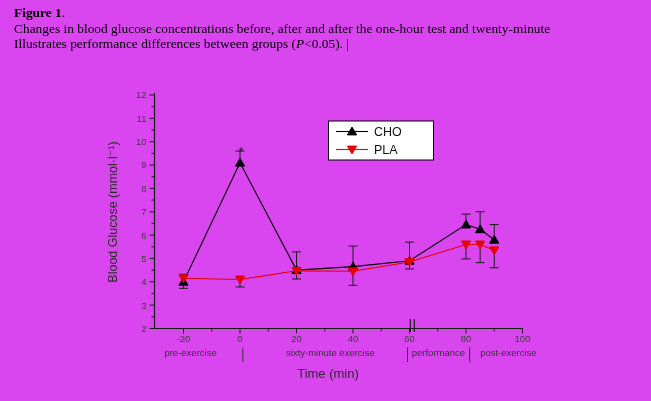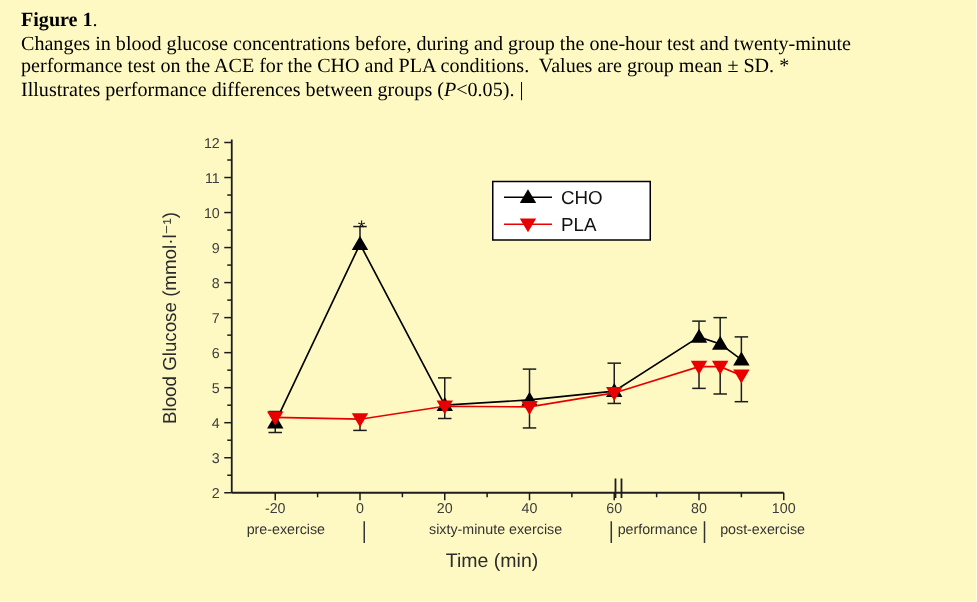--- a/index.html
+++ b/index.html
@@ -1,33 +1,32 @@
 <!DOCTYPE html>
 <html><head>
 <meta charset="utf-8">
 <style>
   html,body{margin:0;padding:0;background:#ffffff;}
-  .page{position:relative;width:651px;height:401px;background:#fef9c3;overflow:hidden;
+  .page{position:relative;width:651px;height:401px;background:#d946ef;overflow:hidden;
         font-family:"Liberation Serif","DejaVu Serif",serif;}
   .caption{position:absolute;left:14px;top:5px;font-size:13.4px;line-height:15.6px;color:#000;}
   .caption .line{white-space:pre;}
   .caption .b{font-weight:bold;}
   .caption .i{font-style:italic;}
   .caption .cursor{font-weight:normal;}
   svg.chart{position:absolute;left:0;top:0;}
   svg text{font-family:"Liberation Sans","DejaVu Sans",sans-serif;}
 </style>
 </head>
 <body>
 
 <div class="page">
   <div class="caption">
       <div class="line"><span class="b">Figure 1</span><span>.</span></div>
-      <div class="line"><span>Changes in blood glucose concentrations before, during and group the one-hour test and twenty-minute</span></div>
-      <div class="line"><span>performance test on the ACE for the CHO and PLA conditions.  Values are group mean ± SD. *</span></div>
+      <div class="line"><span>Changes in blood glucose concentrations before, after and after the one-hour test and twenty-minute</span></div>
       <div class="line"><span>Illustrates performance differences between groups (</span><span class="i">P</span><span>&lt;0.05).</span><span> </span><span class="cursor">|</span></div>
     </div>
   <svg class="chart" width="651" height="401" viewBox="0 0 651 401">
       <line x1="154.5" y1="93" x2="154.5" y2="328.5" stroke="#1c1c1c" stroke-width="1.2"></line>
       <line x1="154.5" y1="328.5" x2="522.5" y2="328.5" stroke="#1c1c1c" stroke-width="1.2"></line>
       <line x1="154.5" y1="328.5" x2="149.5" y2="328.5" stroke="#1c1c1c" stroke-width="1"></line>
       <text x="146.5" y="331.9" font-size="9.5" text-anchor="end" fill="#3d3d3d">2</text>
       <line x1="154.5" y1="316.825" x2="151.5" y2="316.825" stroke="#1c1c1c" stroke-width="1"></line>
       <line x1="154.5" y1="305.15" x2="149.5" y2="305.15" stroke="#1c1c1c" stroke-width="1"></line>
       <text x="146.5" y="308.54999999999995" font-size="9.5" text-anchor="end" fill="#3d3d3d">3</text>

